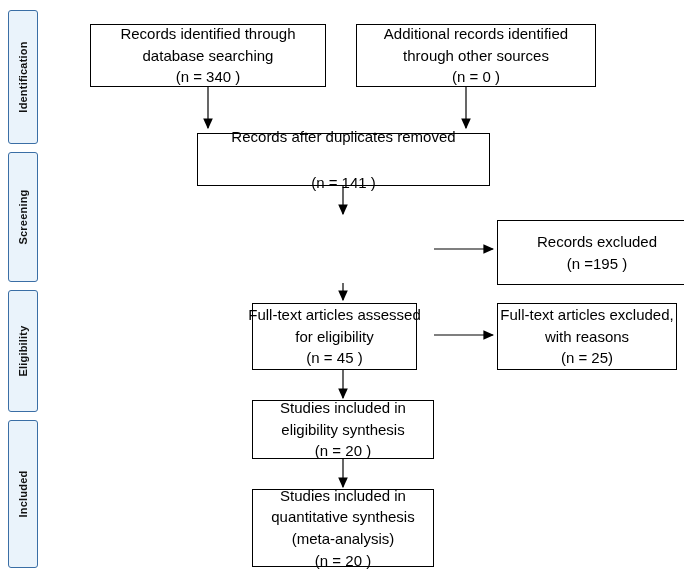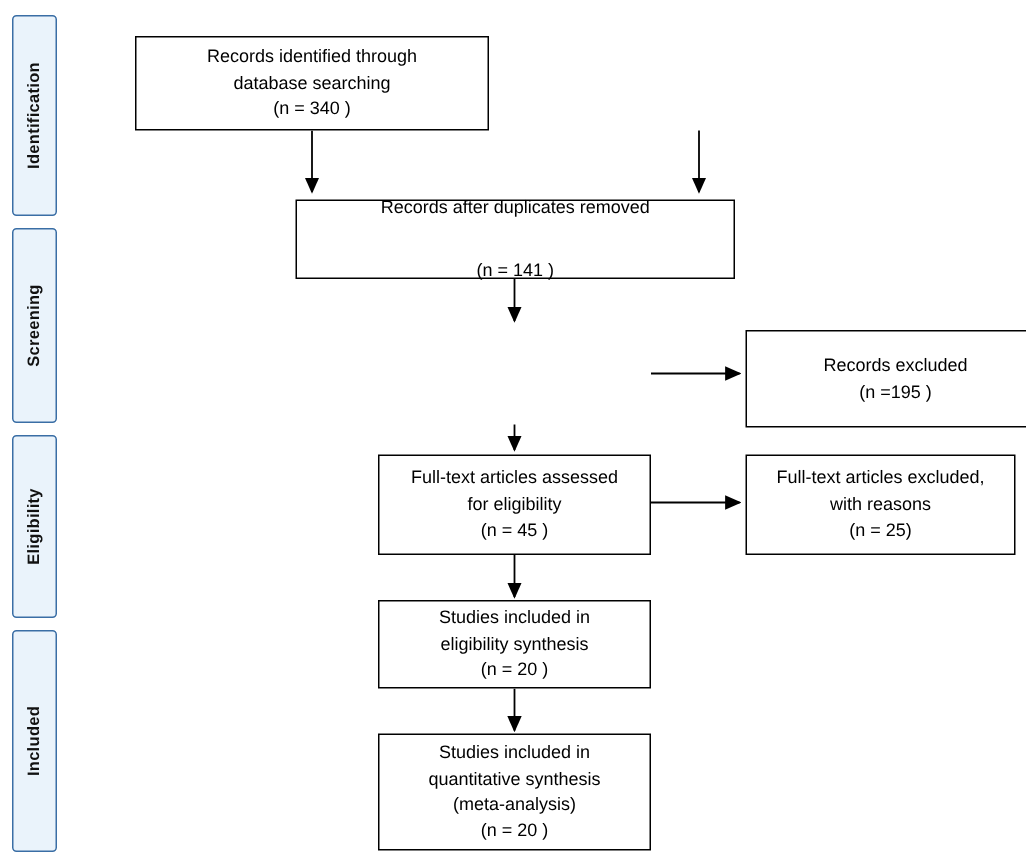--- a/index.html
+++ b/index.html
@@ -38,21 +38,21 @@
   .node {
     position: absolute;
     border: 1px solid #000000;
     background: #ffffff;
     box-sizing: border-box;
     display: flex;
     flex-direction: column;
     align-items: center;
     justify-content: center;
     text-align: center;
-    font-size: 12px;
+    font-size: 15px;
     color: #000000;
     line-height: 1.45;
     padding: 2px 4px;
   }
   .node .line {
     display: block;
     white-space: nowrap;
   }
   svg.arrows {
     position: absolute;
@@ -104,33 +104,38 @@
 
     <path d="M343,459 L343,487" stroke="#000000" stroke-width="1.2" fill="none" marker-end="url(#arrowhead)"></path>
   </svg>
 
   <div class="node" style="left:90px; top:24px; width:236px; height:63px;">
     <span class="line">Records identified through</span>
     <span class="line">database searching</span>
     <span class="line">(n = 340  )</span>
   </div>
 
+  <div class="node" style="left:356px; top:24px; width:240px; height:63px;">
+    <span class="line">Additional records identified</span>
+    <span class="line">through other sources</span>
+    <span class="line">(n = 0 )</span>
+  </div>
 
   <div class="node" style="left:197px; top:133px; width:293px; height:53px;gap:24px;">
     <span class="line">Records after duplicates removed</span>
     <span class="line">(n = 141 )</span>
   </div>
 
 
   <div class="node" style="left:497px; top:220px; width:200px; height:65px;justify-content:center;">
     <span class="line">Records excluded</span>
     <span class="line">(n =195  )</span>
   </div>
 
-  <div class="node" style="left:252px; top:303px; width:182px; height:67px;">
+  <div class="node" style="left:252px; top:303px; width:165px; height:67px;">
     <span class="line">Full-text articles assessed</span>
     <span class="line">for eligibility</span>
     <span class="line">(n = 45 )</span>
   </div>
 
   <div class="node" style="left:497px; top:303px; width:180px; height:67px;">
     <span class="line">Full-text articles excluded,</span>
     <span class="line">with reasons</span>
     <span class="line">(n = 25)</span>
   </div>

